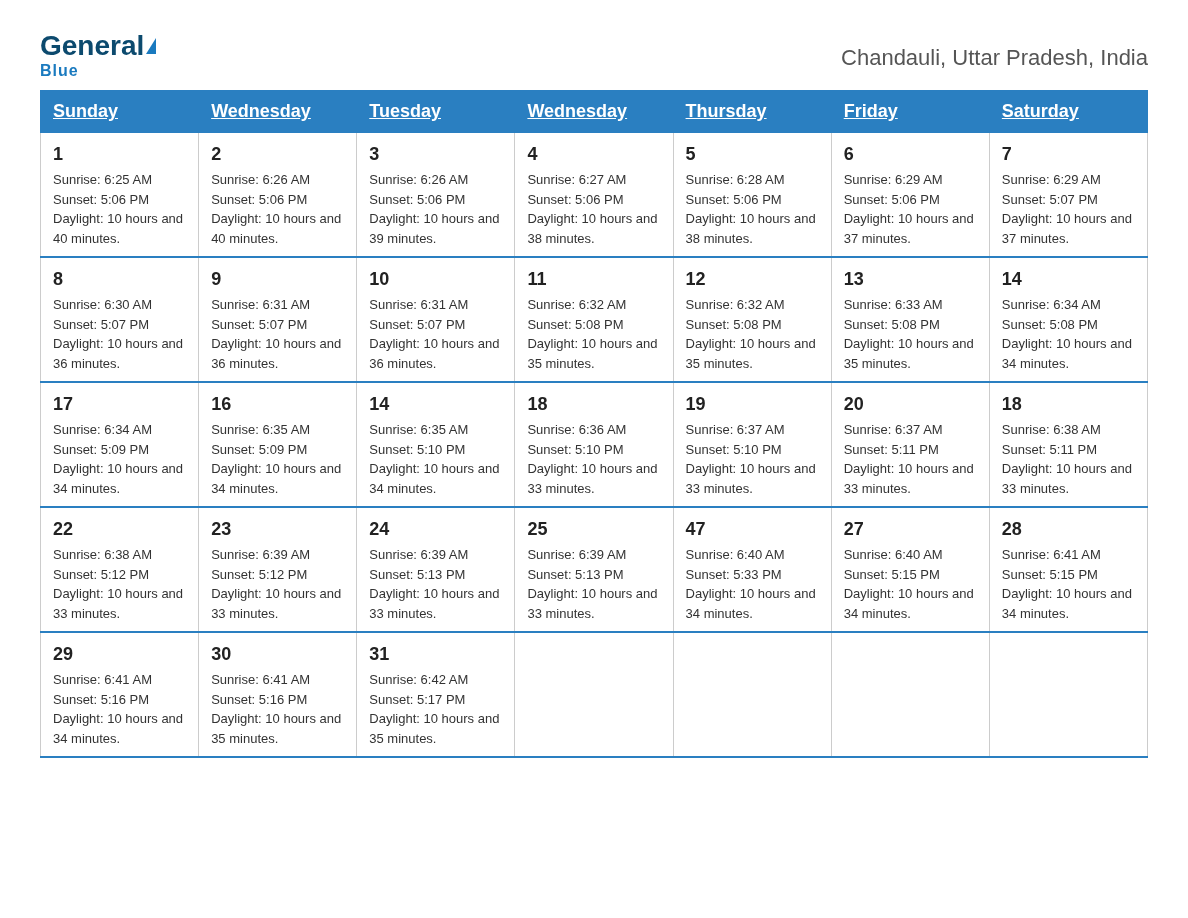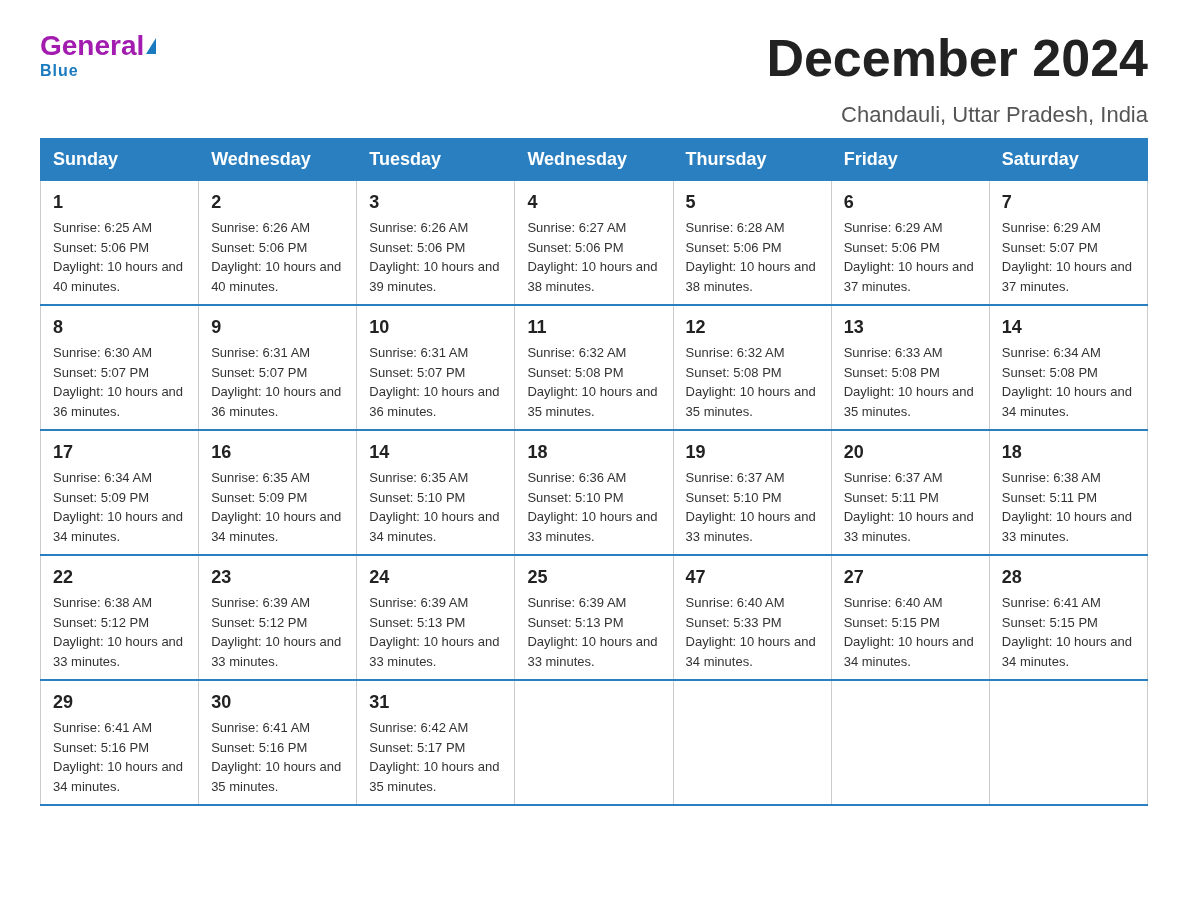--- a/index.html
+++ b/index.html
@@ -17,21 +17,21 @@
       margin-bottom: 10px;
     }
     .logo {
       display: flex;
       flex-direction: column;
       align-items: flex-start;
     }
     .logo-text {
       font-size: 28px;
       font-weight: bold;
-      color: #a21caf;
+      color: #0c4a6e;
     }
     .logo-triangle {
       display: inline-block;
       width: 0;
       height: 0;
       border-left: 10px solid transparent;
       border-right: 0px solid transparent;
       border-bottom: 16px solid #1a7abf;
       margin-left: 2px;
       vertical-align: middle;
@@ -66,20 +66,21 @@
       margin-top: 8px;
     }
     .calendar-table thead tr th {
       background-color: #2a7fc1;
       color: #fff;
       font-size: 18px;
       font-weight: bold;
       padding: 10px 12px;
       text-align: left;
       border: 1px solid #2a7fc1;
+      text-decoration: underline;
     }
     .calendar-table tbody tr td {
       vertical-align: top;
       padding: 8px 12px;
       font-size: 13px;
       color: #333;
       border: 1px solid #ccc;
       width: 14.28%;
       line-height: 1.5;
     }
@@ -107,21 +108,20 @@
   <div class="logo">
     <div class="logo-line">
       <span class="logo-text">General</span>
       <span class="logo-triangle"></span>
     </div>
     <div>
       <span class="logo-blue-bar">Blue</span>
     </div>
   </div>
   <div class="title-area">
-    <div class="month-title">December 2024</div>
     <div class="location-title">Chandauli, Uttar Pradesh, India</div>
   </div>
 </div>
 
 <table class="calendar-table">
   <thead>
     <tr>
       <th>Sunday</th>
       <th>Wednesday</th>
       <th>Tuesday</th>

